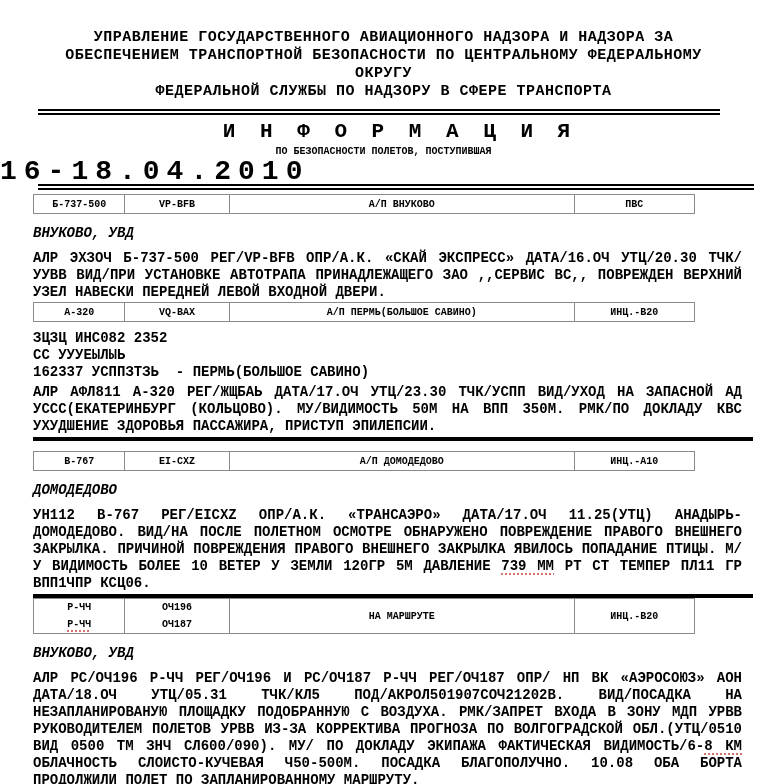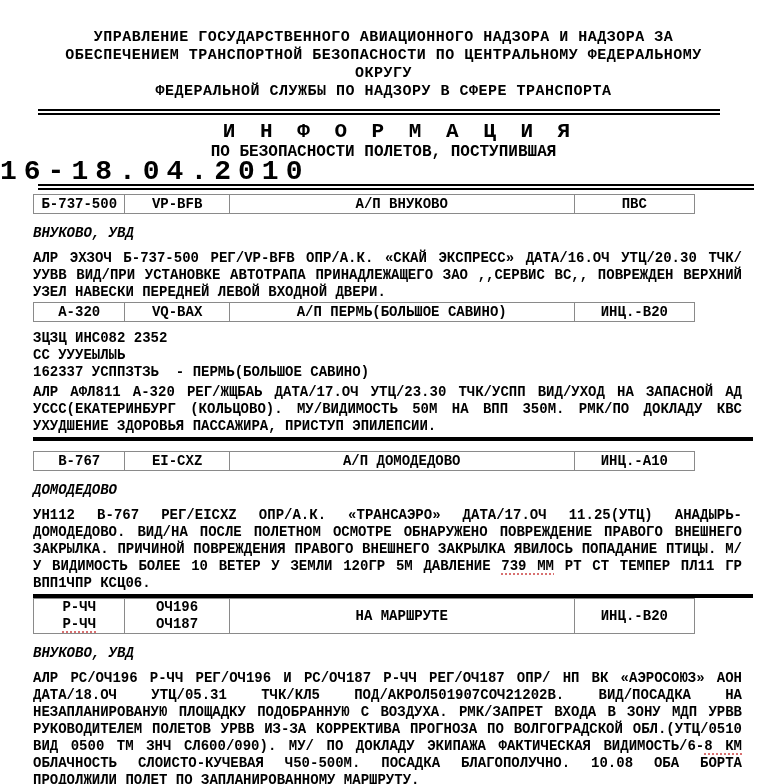--- a/index.html
+++ b/index.html
@@ -37,38 +37,38 @@
     margin-top: 5px;
     text-align: center;
     font-size: 21px;
     line-height: 24px;
     letter-spacing: 6px;
     white-space: nowrap;
     padding-left: 32px;
   }
   .doc-subtitle {
     text-align: center;
-    font-size: 16px;
+    font-size: 10px;
     line-height: 16px;
   }
   .doc-date {
     text-align: left;
     font-size: 28px;
     line-height: 19px;
     letter-spacing: 7px;
     margin-top: 2px;
   }
 
   
   table.itable {
     border-collapse: collapse;
     table-layout: fixed;
     width: 662px;
     margin-left: 33px;
-    font-size: 14px;
+    font-size: 10px;
     font-family: Liberation Mono, monospace;
   }
   table.itable td {
     border: 1px solid #8a8a8a;
     text-align: center;
     vertical-align: middle;
     padding: 0 2px;
     height: 18px;
     line-height: 17px;
     overflow: hidden;

